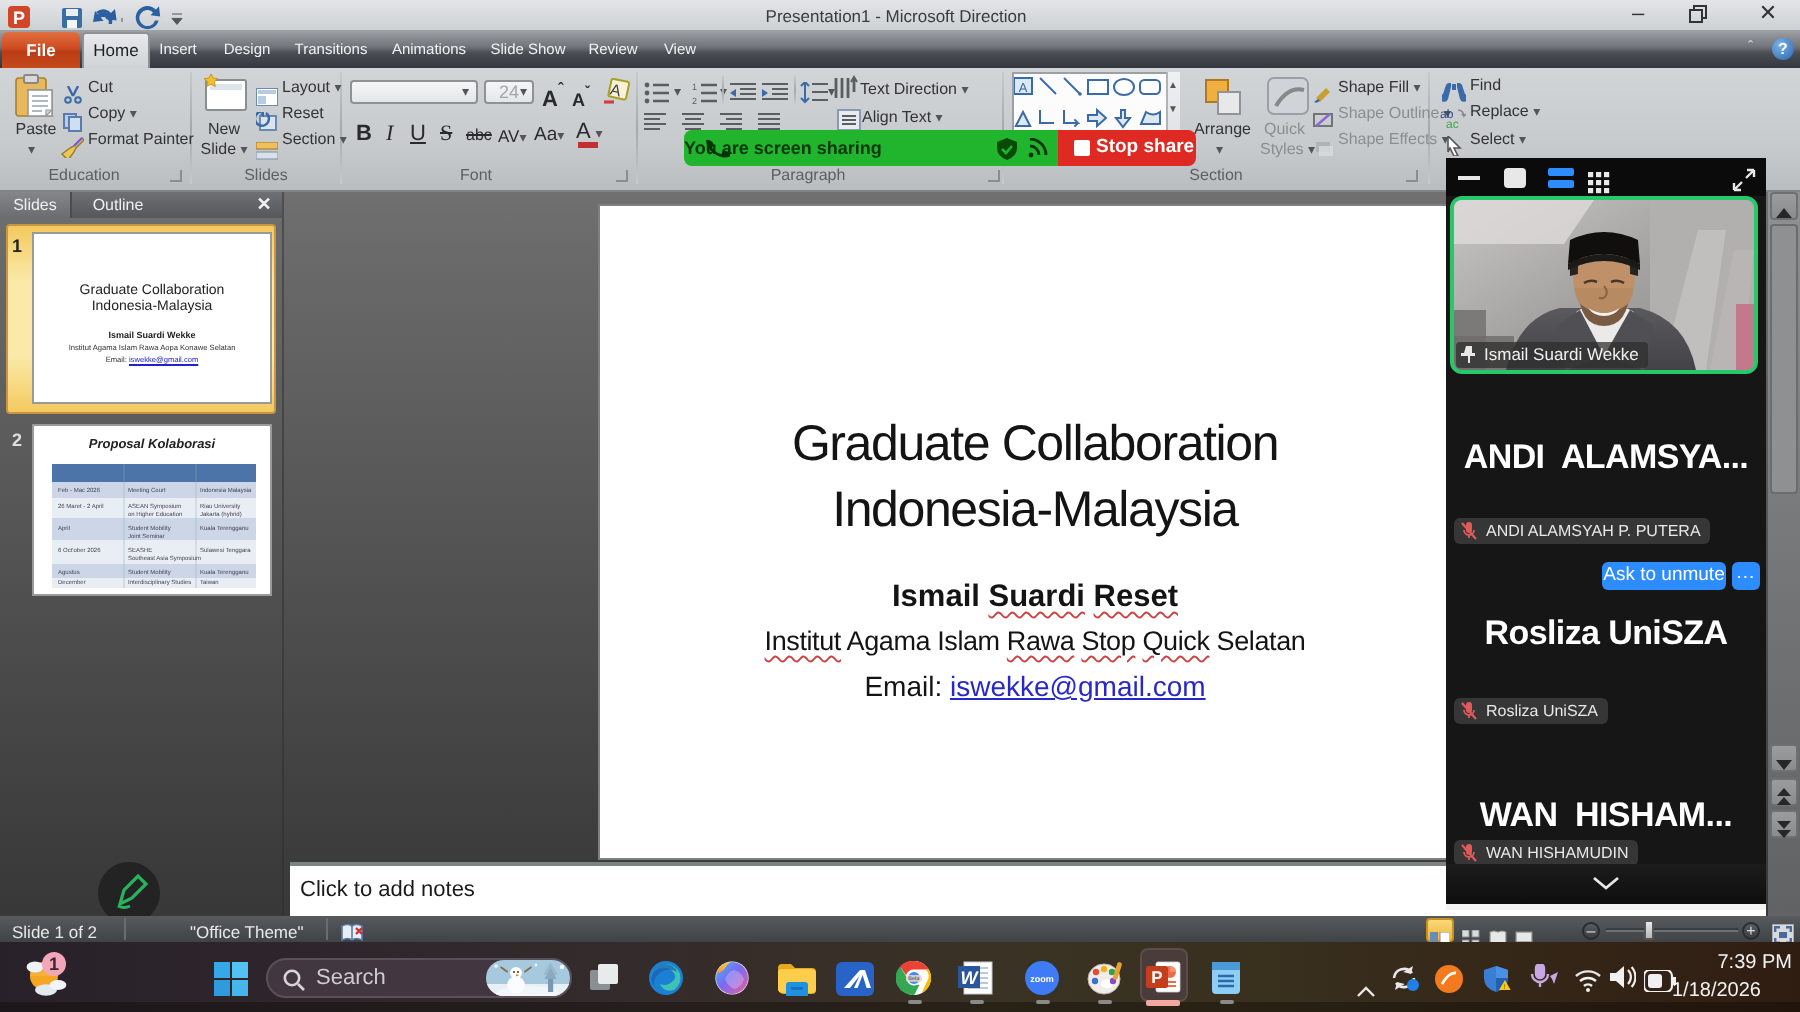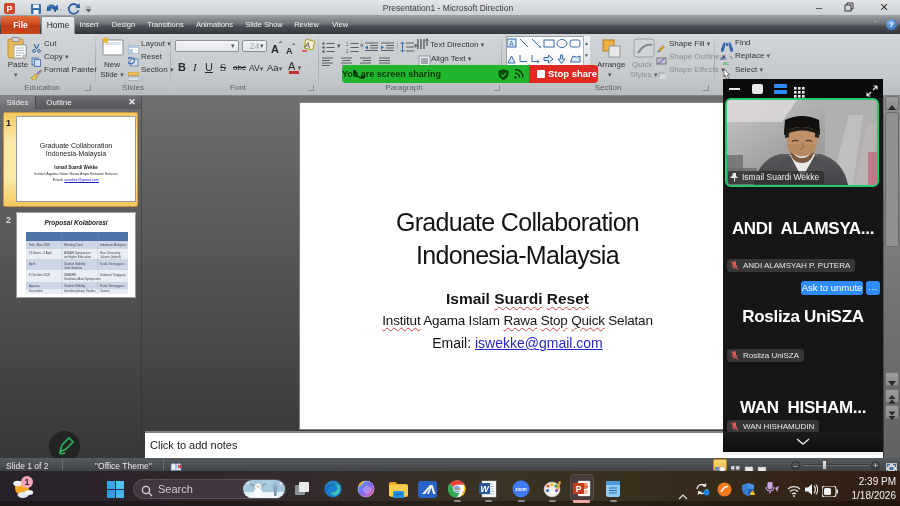--- a/index.html
+++ b/index.html
@@ -638,22 +638,22 @@
       </svg></div>
 <div class="abs" style="left:804px;top:482px"><svg width="14" height="13" viewBox="0 0 14 13">
         <path d="M 1 4.5 h 3 l 4 -3.5 v 11 l -4 -3.5 h -3 z" fill="#f0f0f0"></path>
         <path d="M 10 3 a 5 5 0 0 1 0 7 M 11.8 1.5 a 7.5 7.5 0 0 1 0 10" fill="none" stroke="#f0f0f0" stroke-width="1.1"></path>
       </svg></div>
 <div class="abs" style="left:822px;top:483px"><svg width="16" height="11" viewBox="0 0 16 11">
         <rect x="0" y="0" width="14" height="11" rx="3" fill="none" stroke="#f0f0f0" stroke-width="1.1"></rect>
         <rect x="14.5" y="3.5" width="1.5" height="4" fill="#f0f0f0"></rect>
         <rect x="2" y="2" width="7" height="7" rx="1.5" fill="#f0f0f0"></rect>
       </svg></div>
-<div class="abs" style="left:846px;top:476px;width:50px;text-align:right;font-size:10px;color:#f2f2f2">2:39 PM</div>
-<div class="abs" style="left:836px;top:490px;width:60px;text-align:right;font-size:10px;color:#f2f2f2">1/18/2026</div>
+<div class="abs" style="left:846px;top:476px;width:50px;text-align:right;font-size:10px;color:#f2f2f2">7:39 PM</div>
+<div class="abs" style="left:836px;top:490px;width:60px;font-size:10px;color:#f2f2f2">1/18/2026</div>
 </div>
 
 <div class="abs" id="pscroll"></div>
 <div id="scrollcontent">
 <div class="abs sbtn" style="top:96px"><svg width="8" height="6" viewBox="0 0 8 6" style="margin-top:3px">
         <path d="M 4 0 l 4 5 h -8 z" fill="#26282a"></path>
       </svg></div>
 <div class="abs" style="left:885px;top:112px;width:14px;height:135px;background:#8e9092;border:1px solid #6a6c6e;border-radius:2px"></div>
 <div class="abs sbtn" style="top:372px"><svg width="8" height="6" viewBox="0 0 8 6" style="margin-top:3px">
         <path d="M 4 5 l 4 -5 h -8 z" fill="#26282a"></path>

